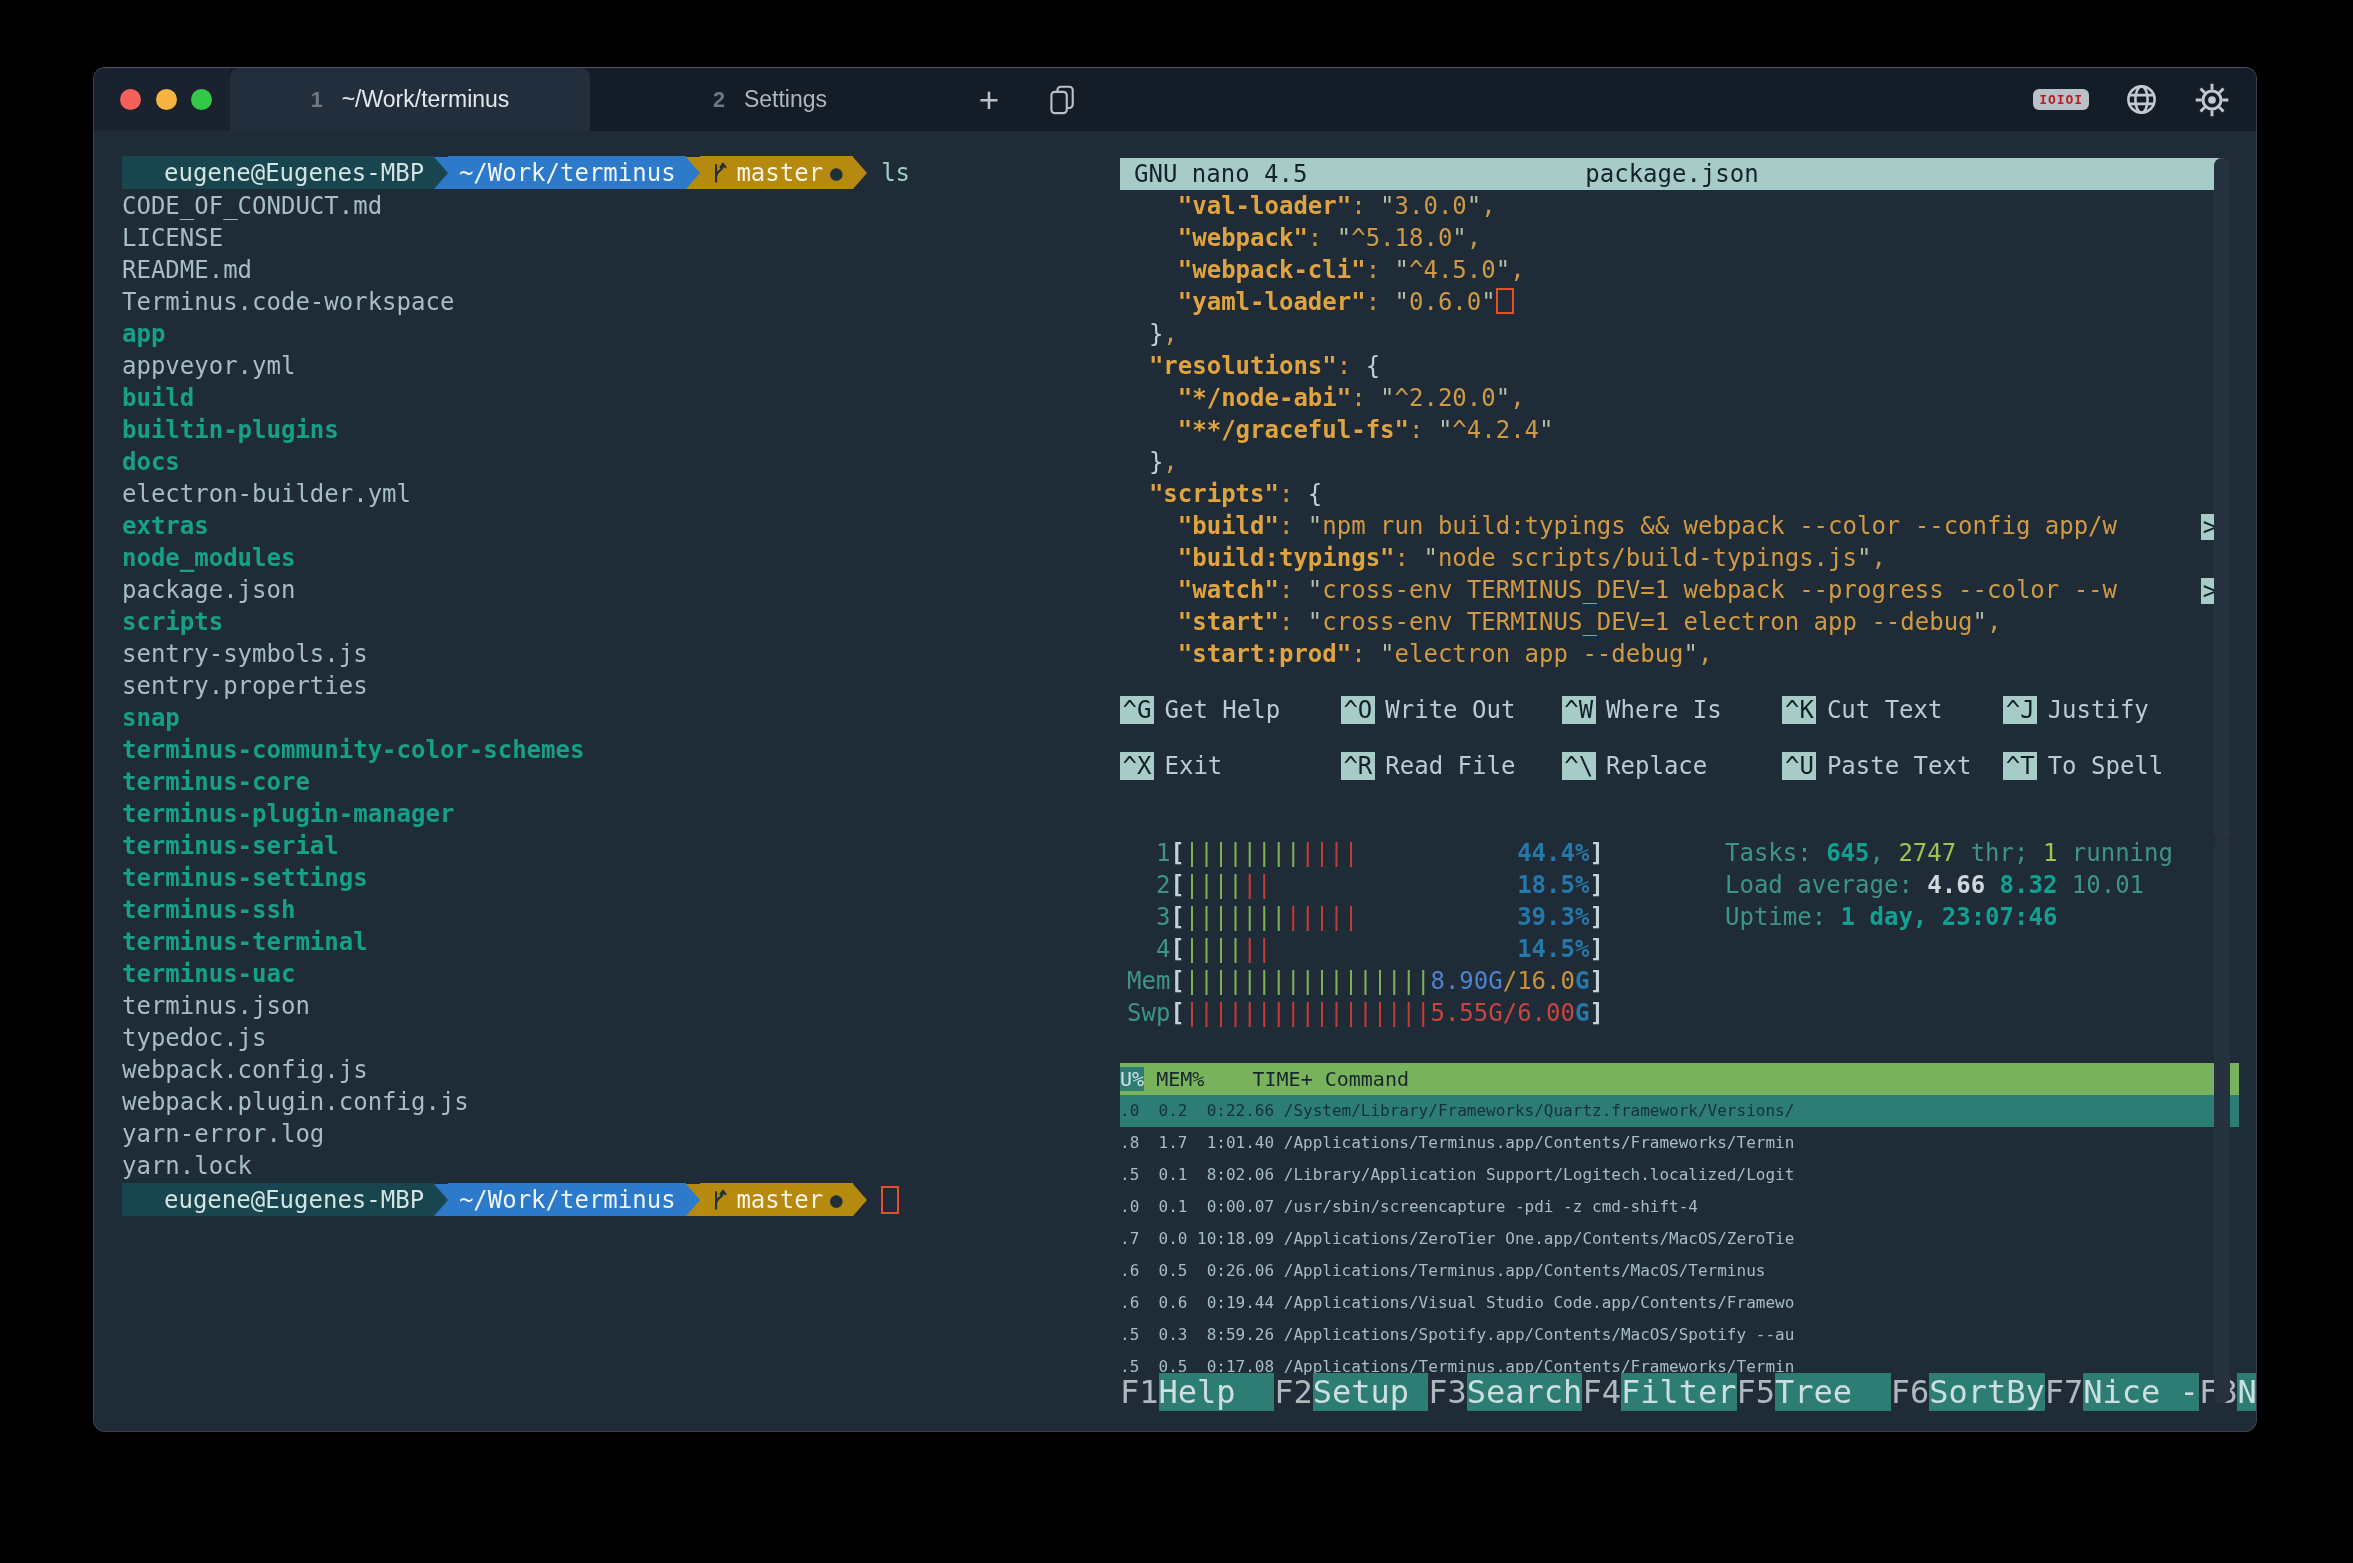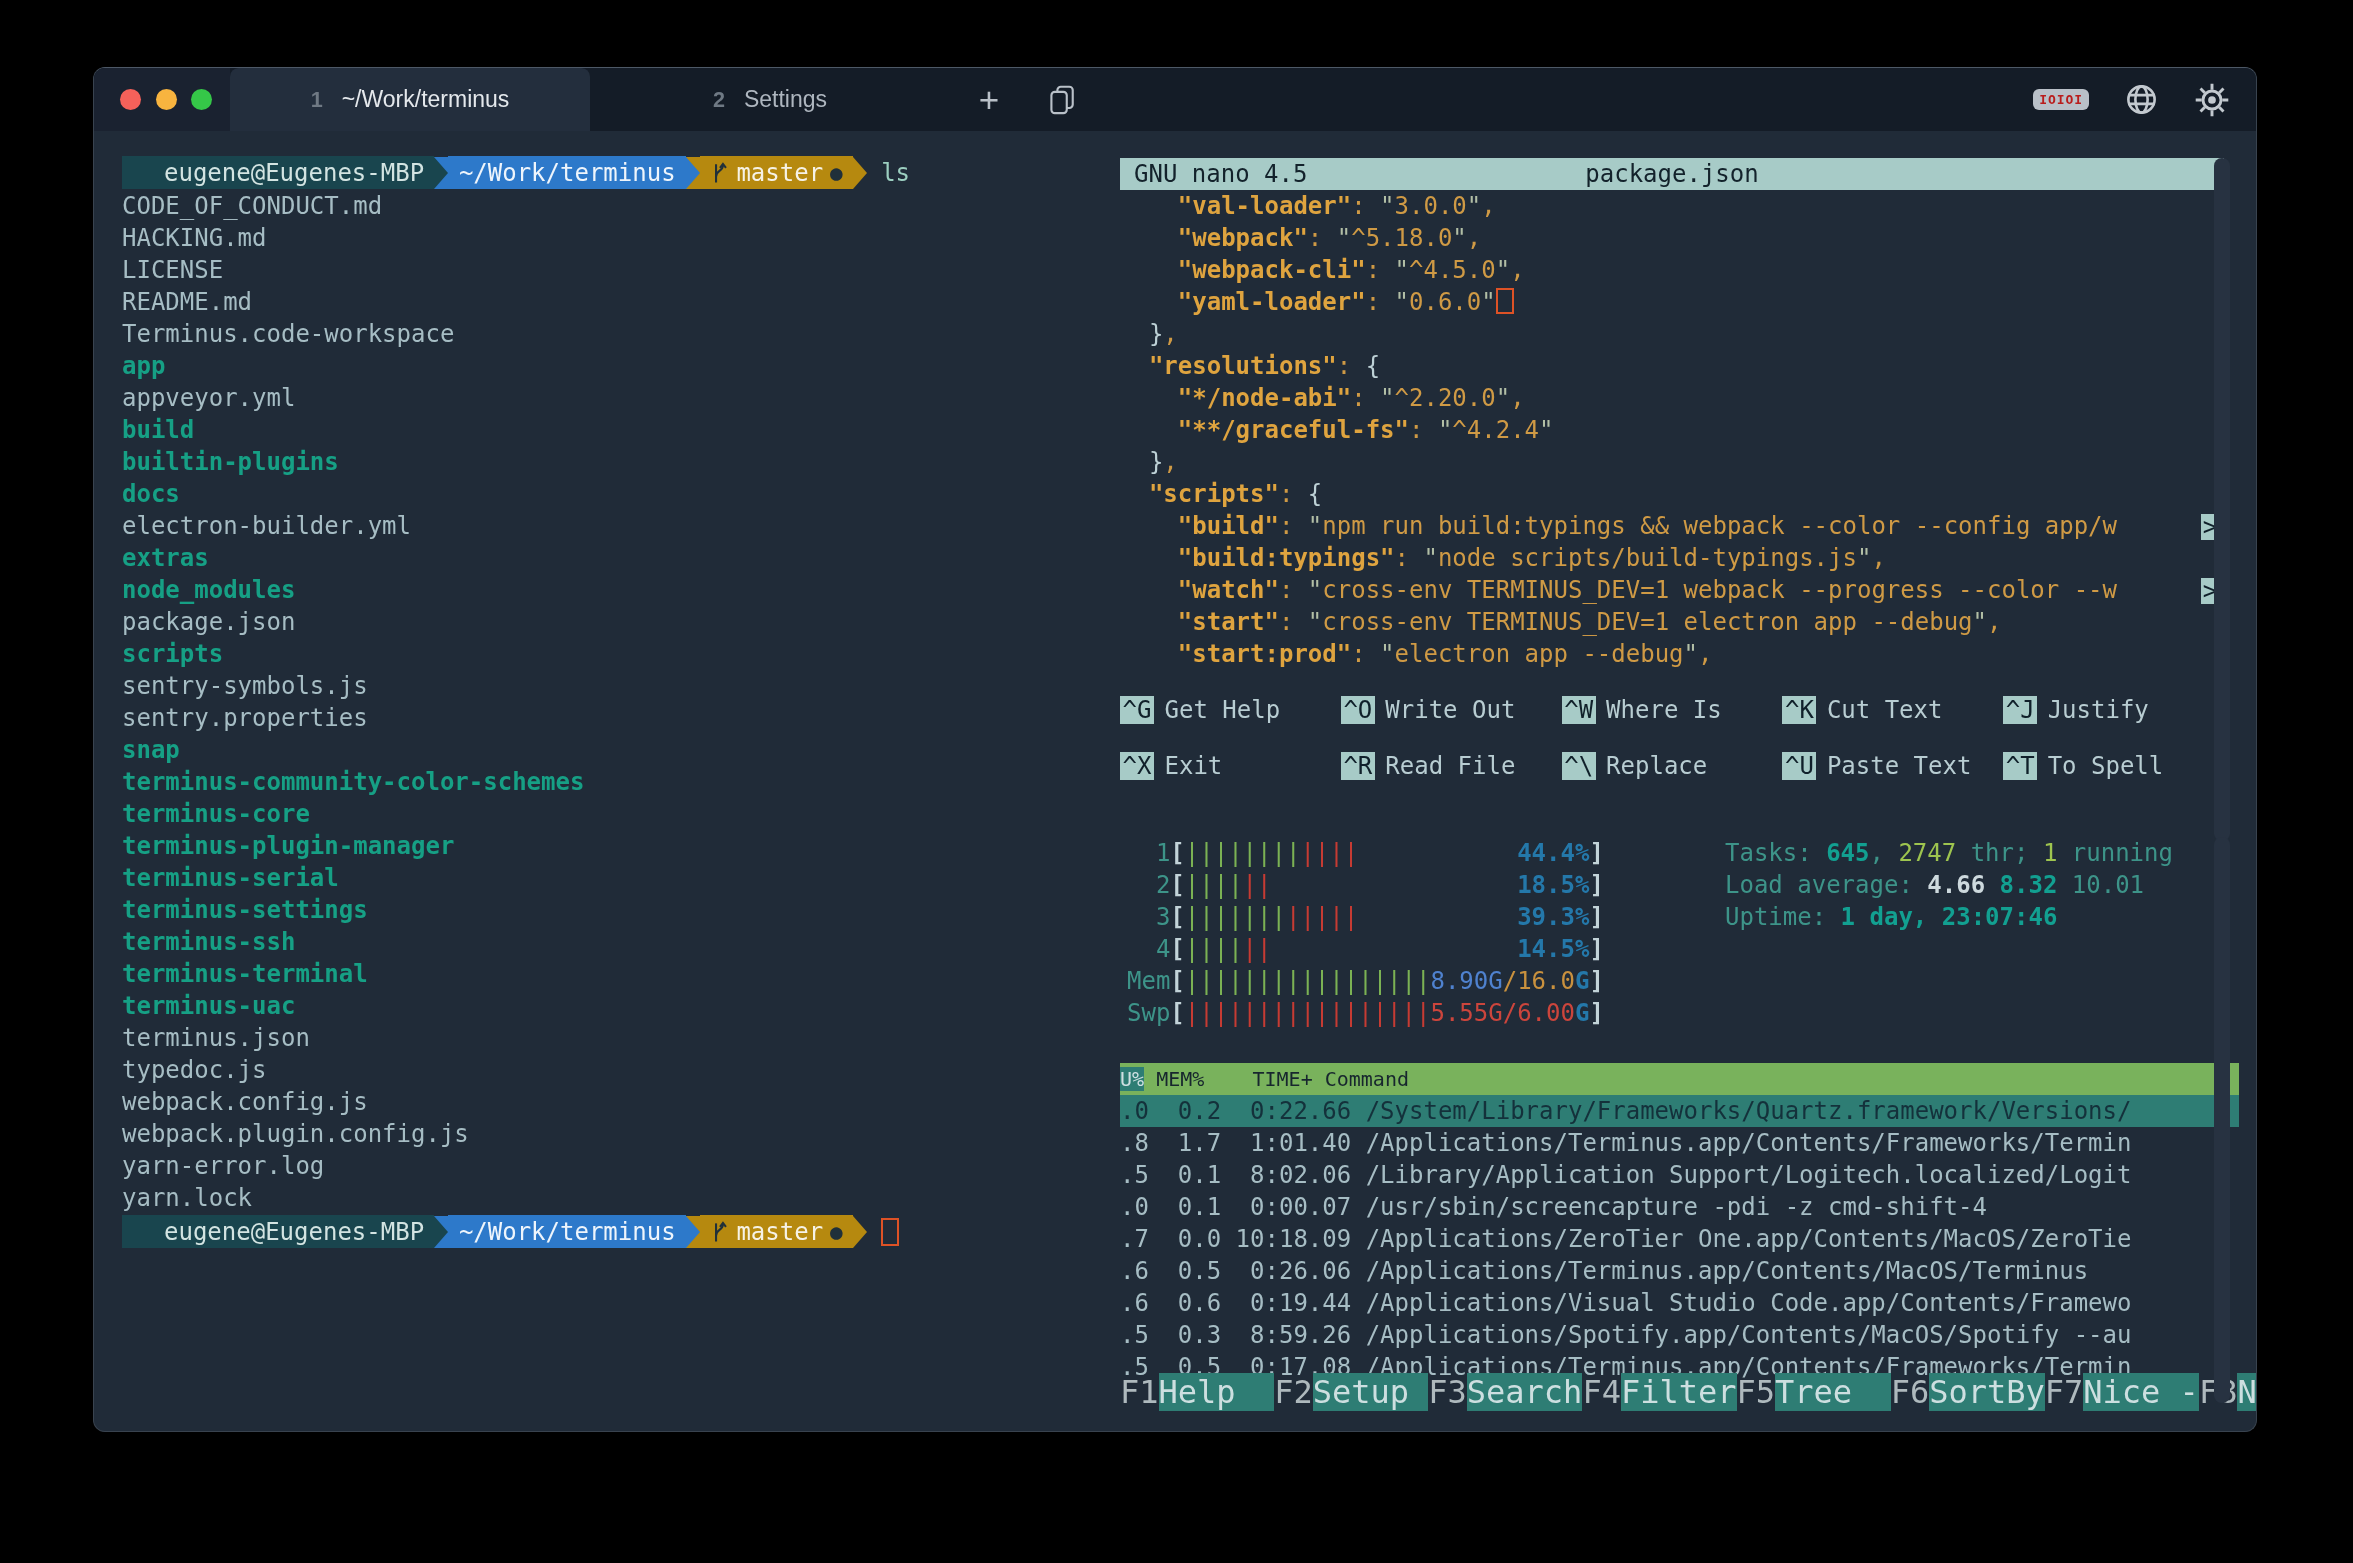--- a/index.html
+++ b/index.html
@@ -81,21 +81,21 @@
   .msv{color:#cc453c;}
   .tasks{position:absolute;left:605px;top:0;}
   .tl{color:#3d9489;}
   .tv{color:#12a091;font-weight:bold;}
   .tg{color:#9ec54f;font-weight:normal;}
   .tw{color:#cdd9dd;font-weight:bold;}
   .ptable{position:absolute;left:0;top:226px;width:1119px;}
   .phead{height:32px;line-height:32px;background:#79b25c;color:#17262e;
          white-space:pre;font-size:20px;}
   .phsel{background:#2e7d74;color:#cfe0e2;}
-  .prow{height:32px;line-height:32px;white-space:pre;font-size:24px;
+  .prow{height:32px;line-height:32px;white-space:pre;font-size:16px;
         color:#a6bdc4;overflow:hidden;}
   .prow.sel{background:#2e7d74;color:#14313b;}
   .fbar{position:absolute;left:0;top:539px;height:32px;line-height:32px;
         white-space:pre;font-size:32px;}
   .fk{color:#aeb9bd;}
   .fl{background:#2e7d74;color:#cddfe0;}
   
   .strip{position:absolute;width:15.6px;background:#273241;border-radius:7.8px;}
   .strip.n{left:2120px;top:90px;height:683px;}
   .strip.h{left:2120px;top:769px;height:566px;}
@@ -160,21 +160,20 @@
 
   <div class="term">
       <div class="tline promptline"><span class="seg seg-user">eugene@Eugenes-MBP</span><span class="arr arr1"></span><span class="seg seg-path">~/Work/terminus</span><span class="arr arr2"></span><span class="seg seg-git"><span><svg width="19" height="26" viewBox="0 0 22 30">
               <g stroke="#20303a" stroke-width="2.4" fill="none">
                 <line x1="7" y1="5" x2="7" y2="26"></line>
                 <path d="M7 19 C7 12, 15 13, 15 6"></path>
                 <path d="M11.5 9 L15 4.5 L18.5 9"></path>
               </g>
             </svg></span><span>master</span><span class="gitdot">●</span></span><span class="arr arr3"></span><span class="cmd">ls</span></div>
       <div class="tline fname">CODE_OF_CONDUCT.md</div>
-      <div class="tline fname">HACKING.md</div>
       <div class="tline fname">LICENSE</div>
       <div class="tline fname">README.md</div>
       <div class="tline fname">Terminus.code-workspace</div>
       <div class="tline dname">app</div>
       <div class="tline fname">appveyor.yml</div>
       <div class="tline dname">build</div>
       <div class="tline dname">builtin-plugins</div>
       <div class="tline dname">docs</div>
       <div class="tline fname">electron-builder.yml</div>
       <div class="tline dname">extras</div>

